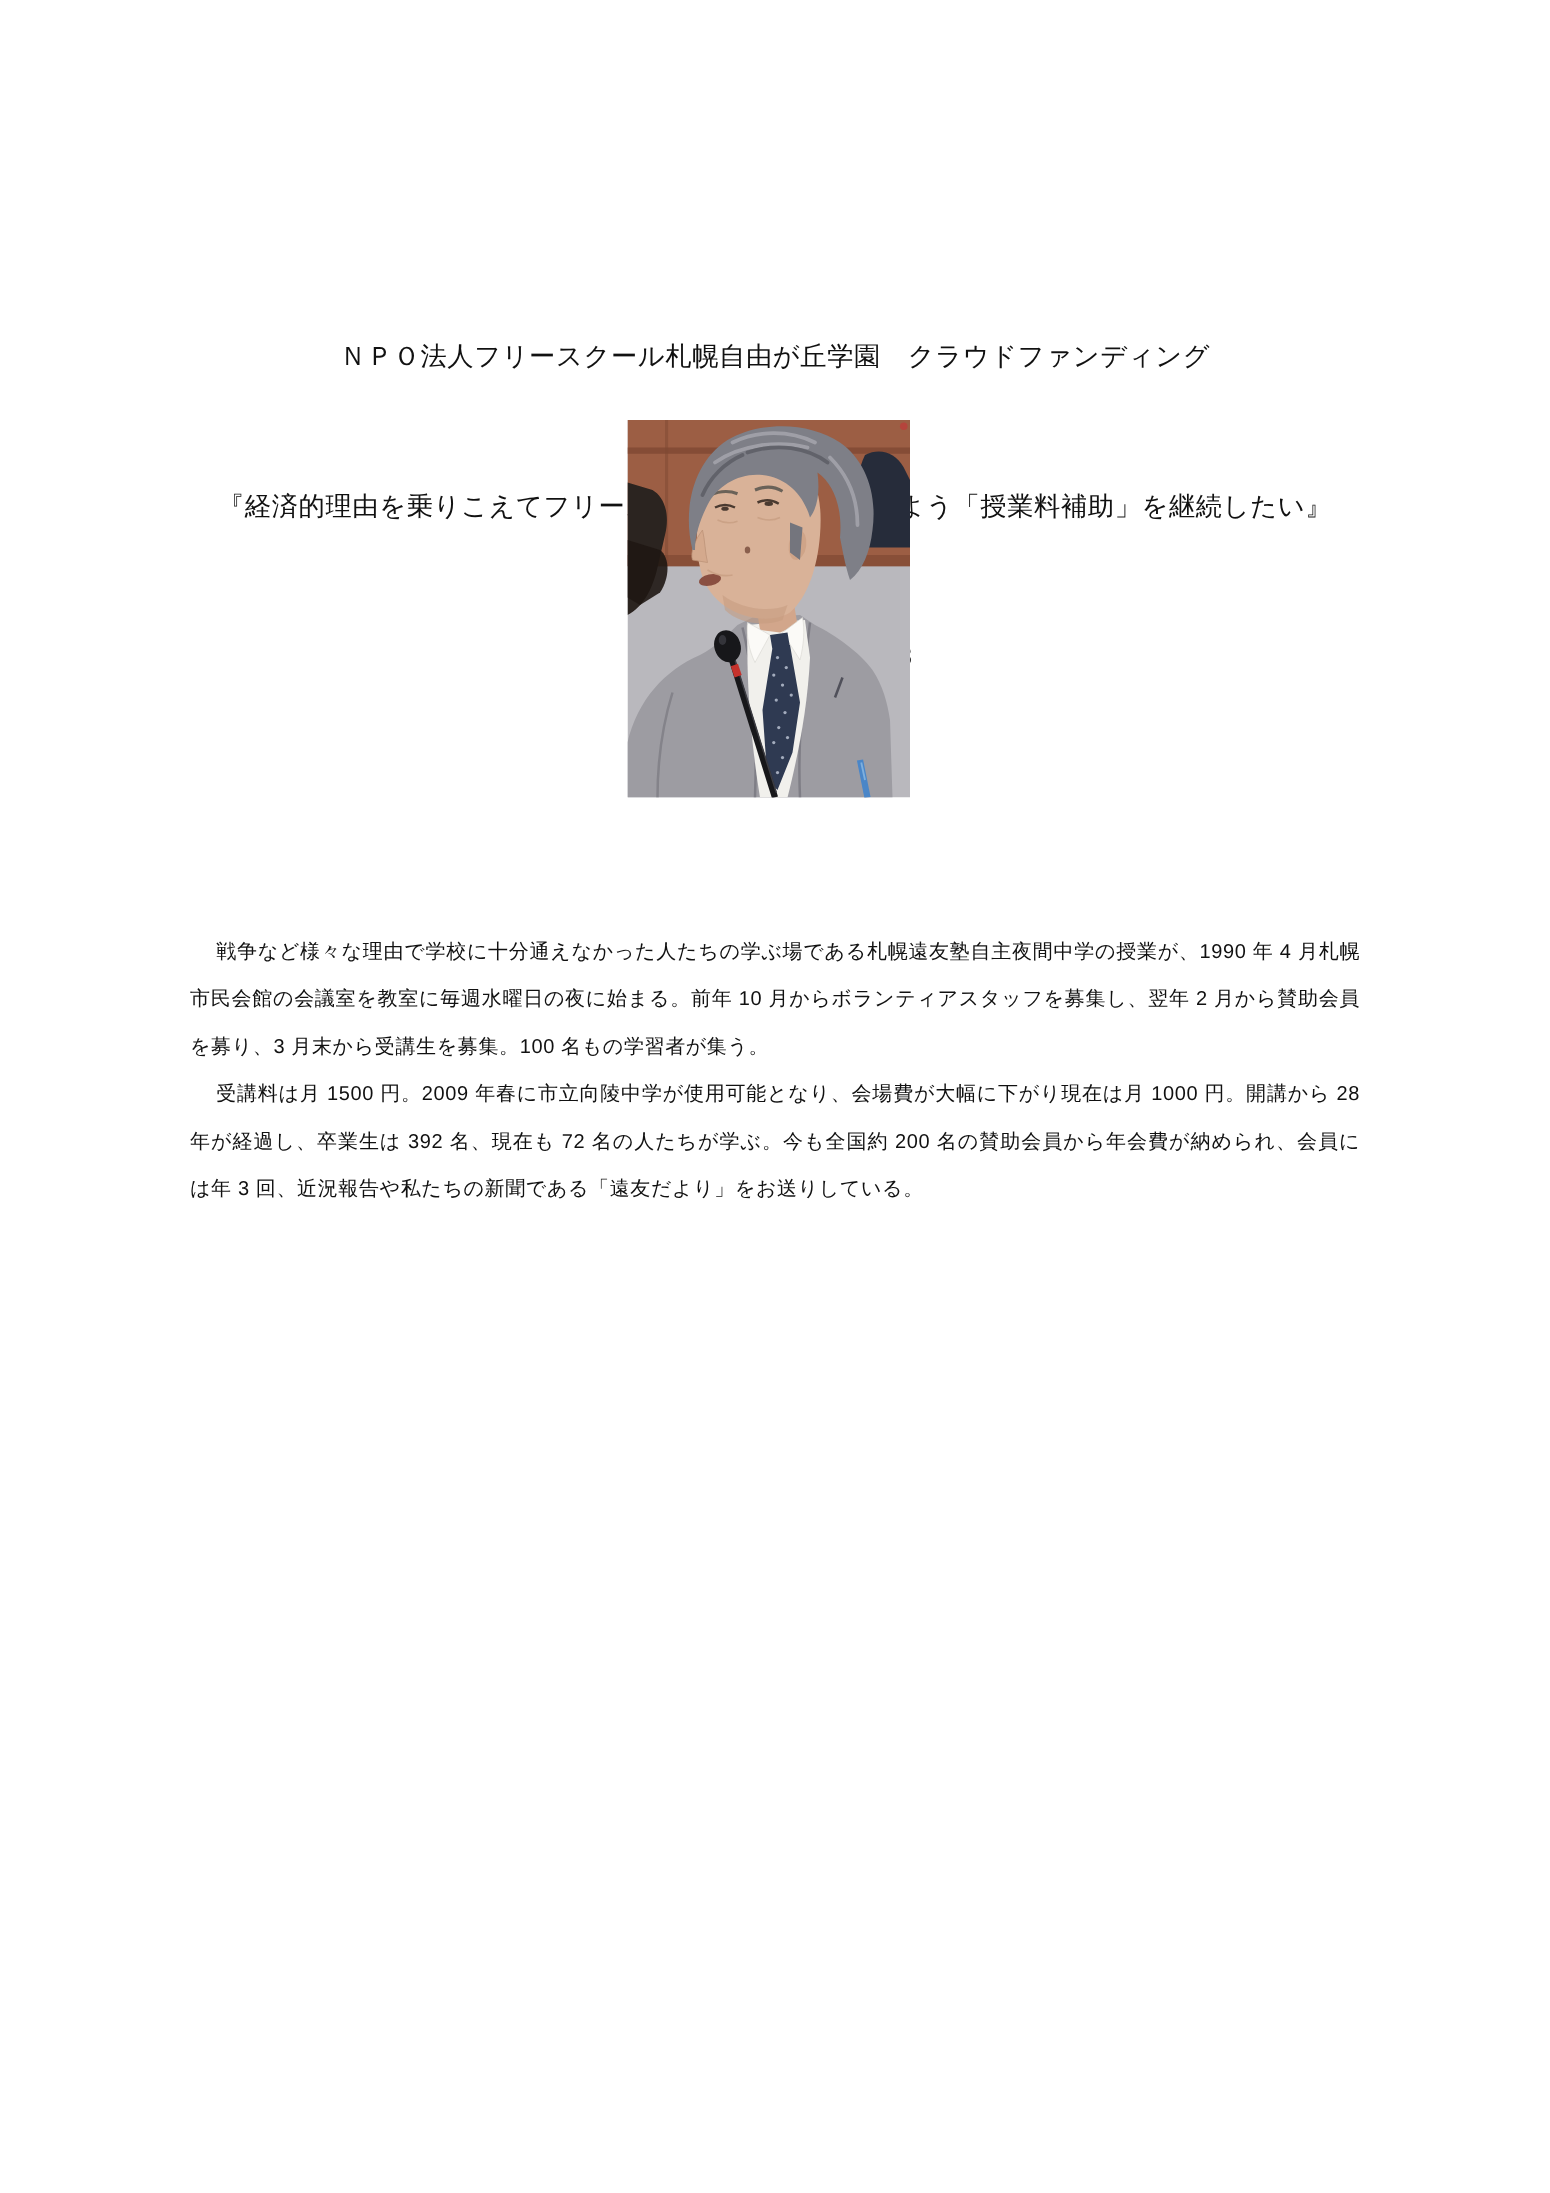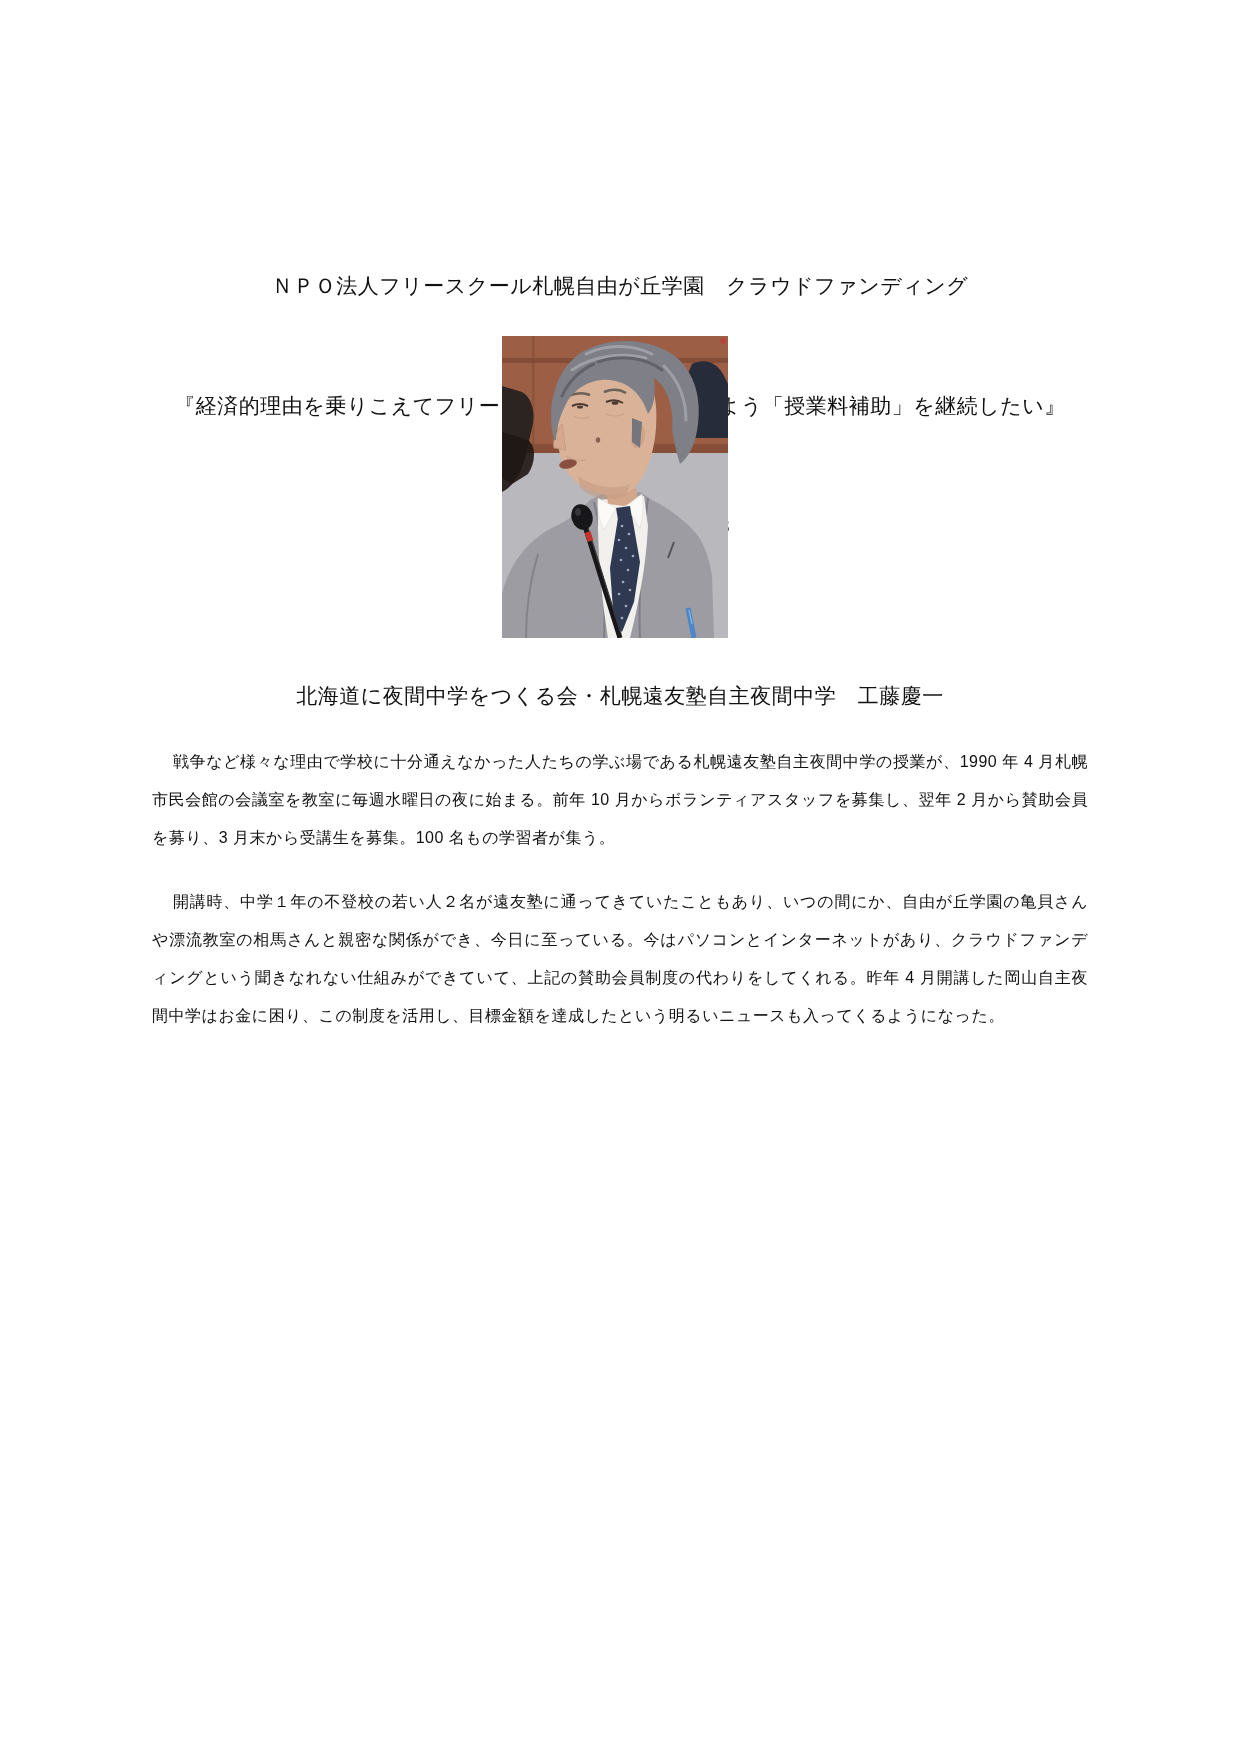--- a/index.html
+++ b/index.html
@@ -137,20 +137,19 @@
       <line x1="86" y1="192" x2="119" y2="298" stroke="#3c3c42" stroke-width="1.2"></line>
       <line x1="85.5" y1="196" x2="88.5" y2="205" stroke-width="6" stroke="#c5322c"></line>
       <ellipse cx="80" cy="181" rx="10.5" ry="13" transform="rotate(-17 80 181)" fill="#17171a"></ellipse>
       <ellipse cx="76" cy="176" rx="3" ry="4" fill="#34343a"></ellipse>
 
       <line x1="186" y1="272" x2="192" y2="302" stroke-width="5" stroke="#4a86c8"></line>
       <line x1="187" y1="274" x2="190" y2="288" stroke="#7fb0de" stroke-width="1.5"></line>
     </svg>
   </div>
 
-  <div class="byline">北海道に夜間中学をつくる会・札幌遠友塾自主夜間中学　工藤慶一</div>
 
   <div class="body-text">
     <p>戦争など様々な理由で学校に十分通えなかった人たちの学ぶ場である札幌遠友塾自主夜間中学の授業が、1990 年 4 月札幌市民会館の会議室を教室に毎週水曜日の夜に始まる。前年 10 月からボランティアスタッフを募集し、翌年 2 月から賛助会員を募り、3 月末から受講生を募集。100 名もの学習者が集う。</p>
-    <p class="gap-before">開講時、中学１年の不登校の若い人２名が遠友塾に通ってきていたこともあり、いつの間にか、自由が丘学園の亀貝さんや漂流教室の相馬さんと親密な関係ができ、今日に至っている。今はパソコンとインターネットがあり、クラウドファンディングという聞きなれない仕組みができていて、上記の賛助会員制度の代わりをしてくれる。昨年 4 月開講した岡山自主夜間中学はお金に困り、この制度を活用し、目標金額を達成したという明るいニュースも入ってくるようになった。</p>
+    <p>受講料は月 1500 円。2009 年春に市立向陵中学が使用可能となり、会場費が大幅に下がり現在は月 1000 円。開講から 28 年が経過し、卒業生は 392 名、現在も 72 名の人たちが学ぶ。今も全国約 200 名の賛助会員から年会費が納められ、会員には年 3 回、近況報告や私たちの新聞である「遠友だより」をお送りしている。</p>
   </div>
 
 </div>
 
 </body></html>

